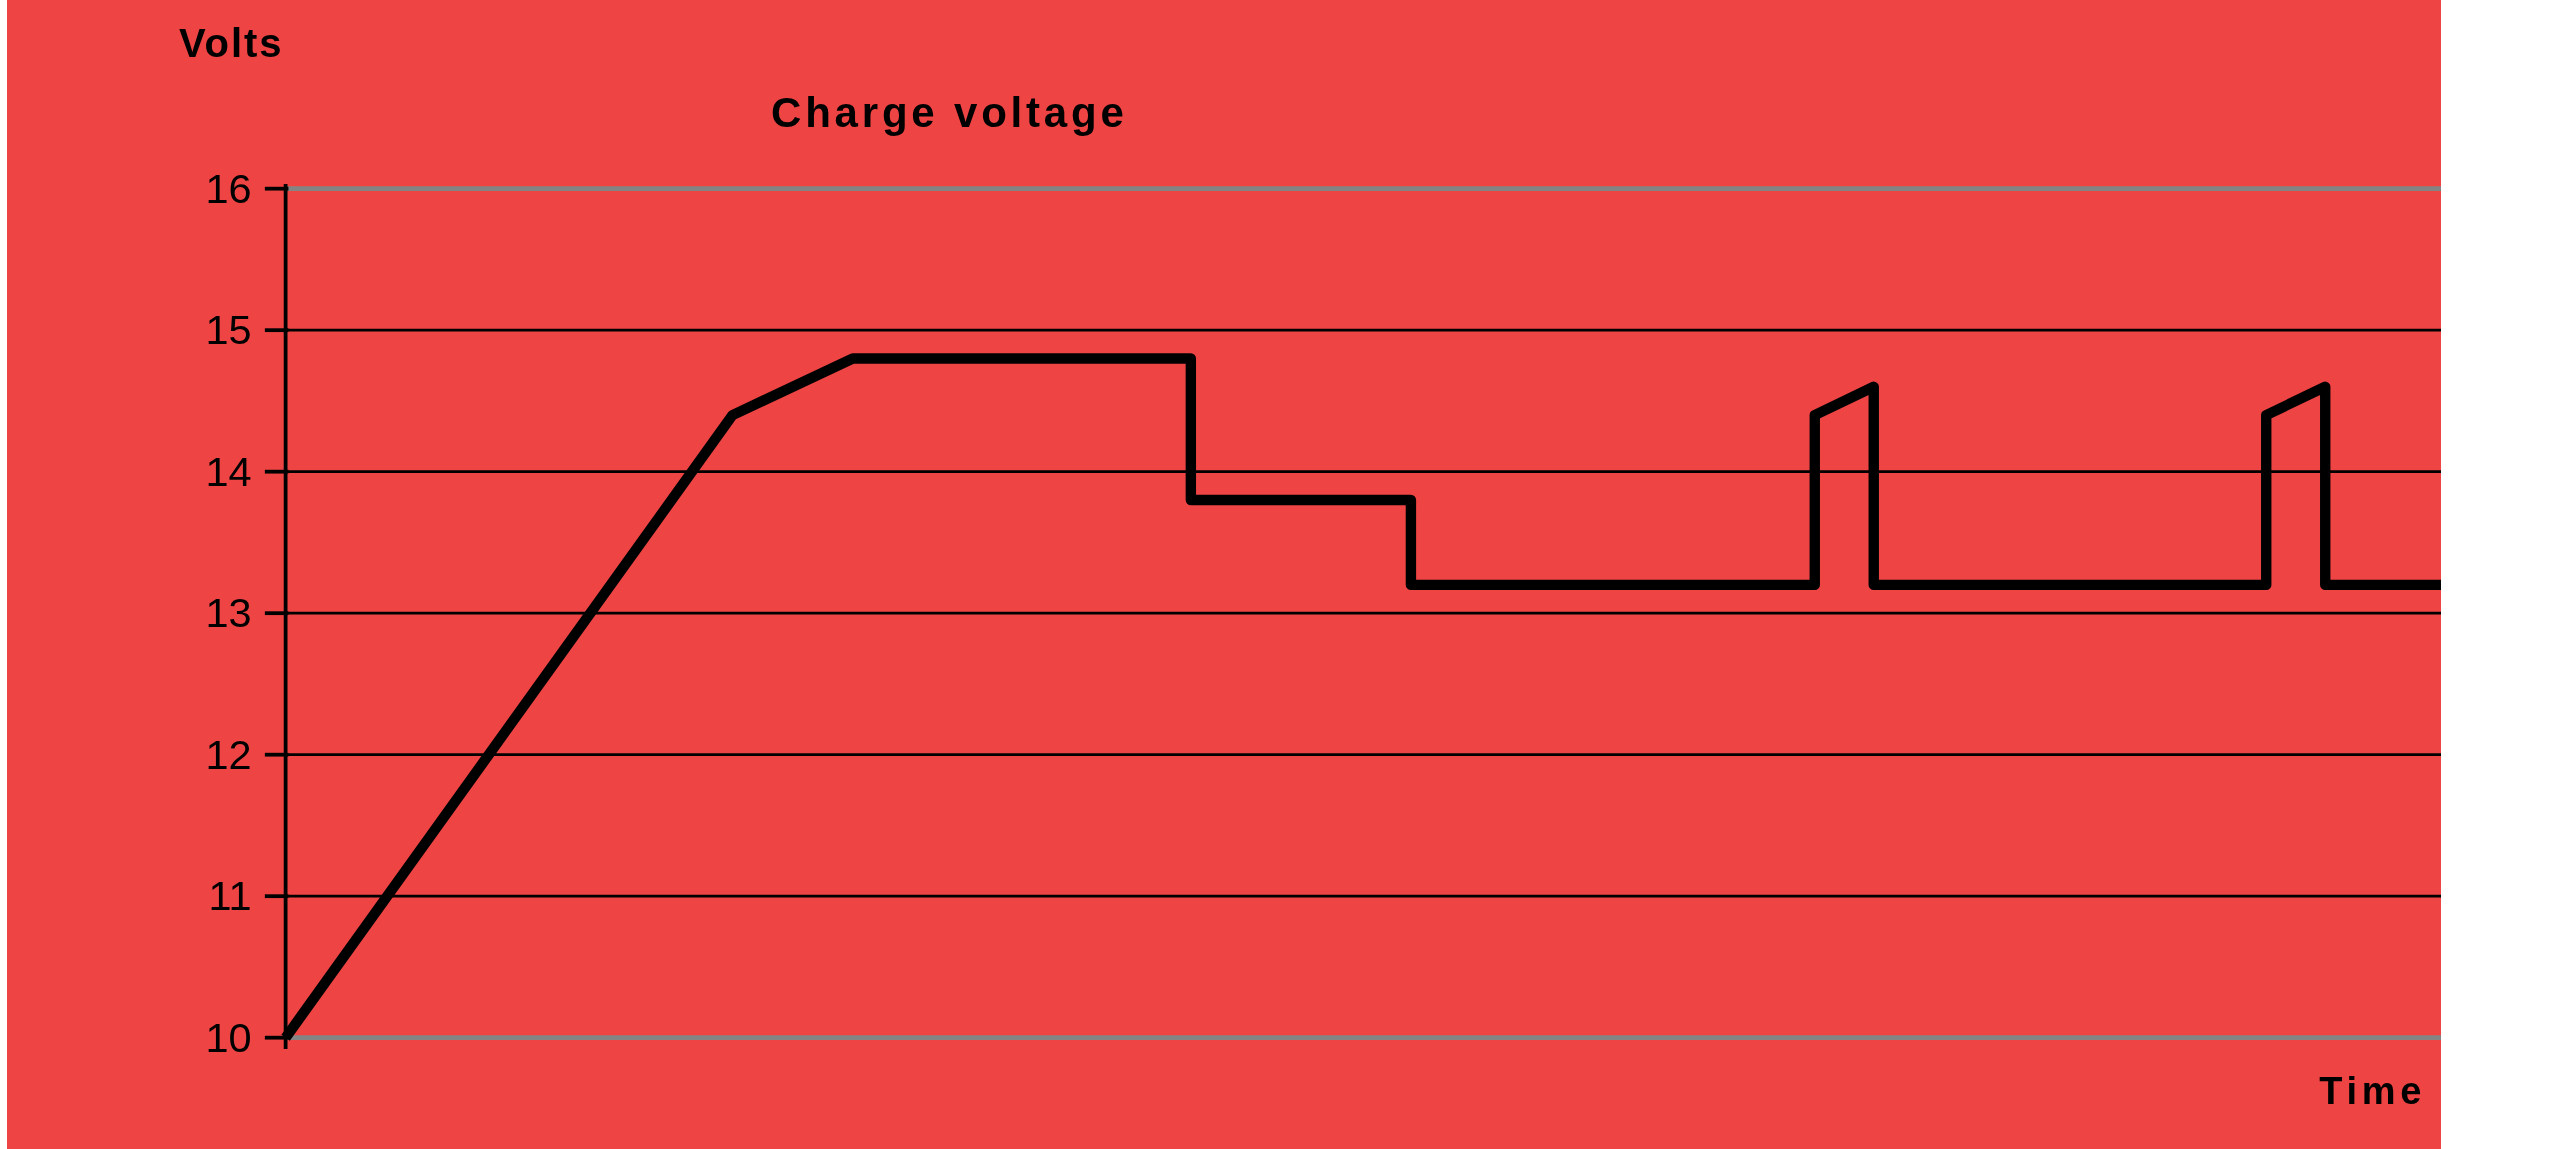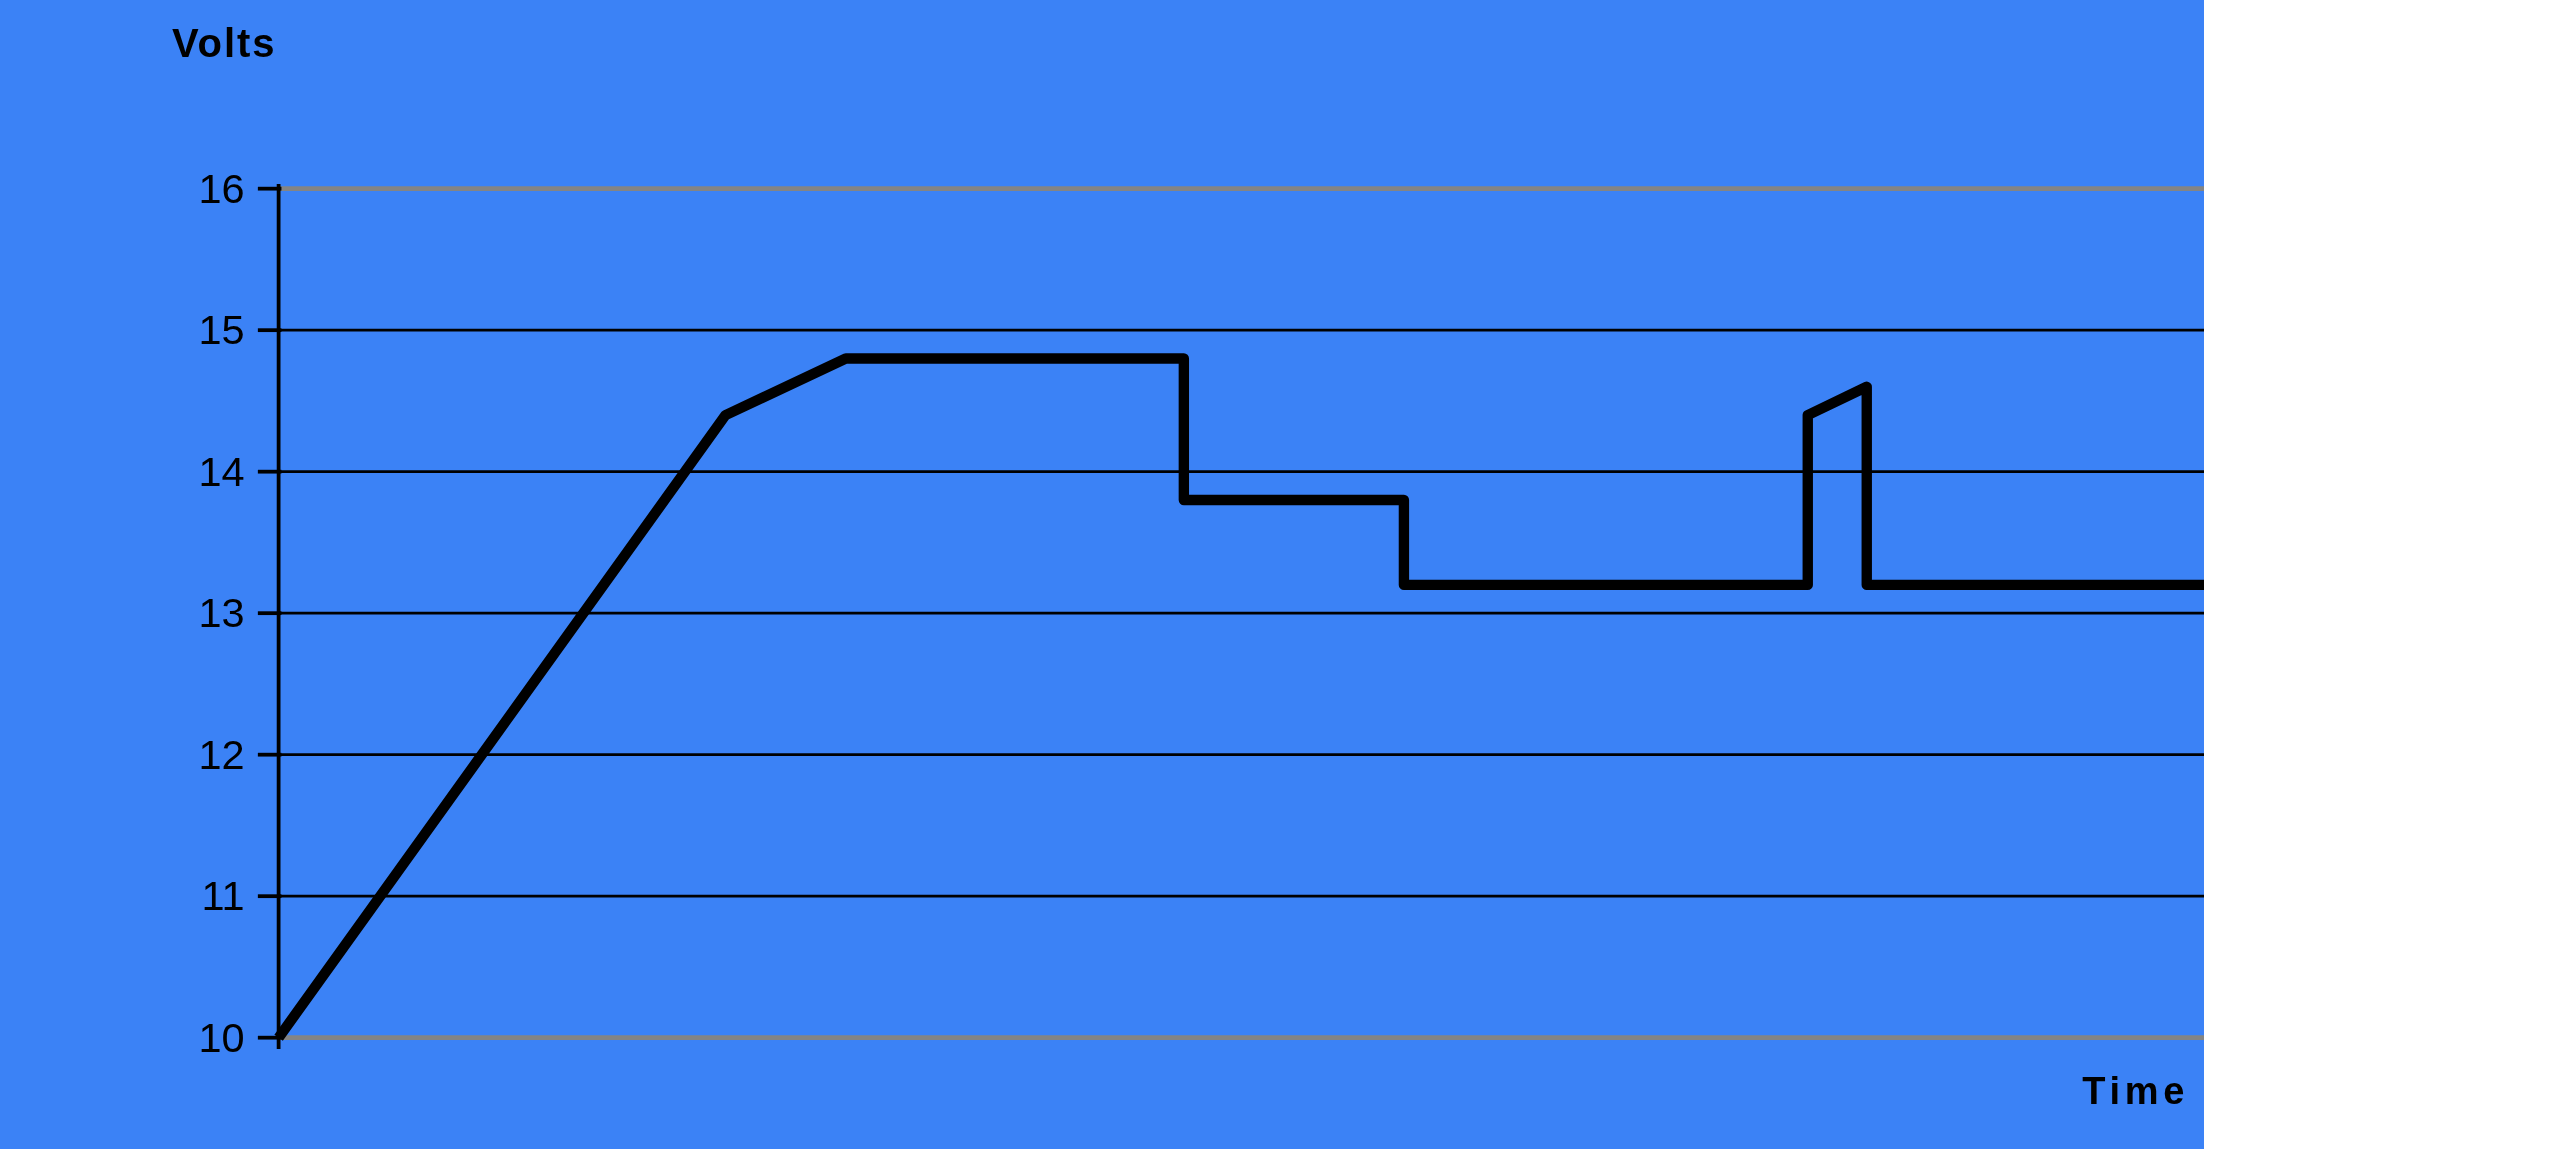--- a/index.html
+++ b/index.html
@@ -2,25 +2,26 @@
 <html style="font-size:15px"><head>
 <meta charset="utf-8">
 <style>
   html, body {
     margin: 0;
     padding: 0;
     background: #ffffff;
   }
   .page {
     position: relative;
-    width: 2204px;
+    width: 2434px;
     height: 1149px;
-    background: #3b82f6;
+    background: #ef4444;
     font-family: "Liberation Sans", sans-serif;
     overflow: hidden;
+    margin-left: 7px;
   }
   .chart-svg {
     position: absolute;
     left: 0;
     top: 0;
     width: 2576px;
     height: 1149px;
   }
   .lbl {
     position: absolute;
@@ -45,20 +46,21 @@
     top: 1070px;
     font-size: 38px;
     letter-spacing: 4.7px;
   }
 </style>
 </head>
 <body>
 
 <div class="page">
   <div class="lbl lbl-volts">Volts</div>
+  <div class="lbl lbl-title">Charge voltage</div>
   <div class="lbl lbl-time">Time</div>
   <svg class="chart-svg" viewBox="0 0 2730 1218" xmlns="http://www.w3.org/2000/svg">
       <line x1="295" y1="950" x2="2700" y2="950" stroke="#000000" stroke-width="3"></line>
       <line x1="295" y1="800" x2="2700" y2="800" stroke="#000000" stroke-width="3"></line>
       <line x1="295" y1="650" x2="2700" y2="650" stroke="#000000" stroke-width="3"></line>
       <line x1="295" y1="500" x2="2700" y2="500" stroke="#000000" stroke-width="3"></line>
       <line x1="295" y1="350" x2="2700" y2="350" stroke="#000000" stroke-width="3"></line>
       <line x1="295" y1="200" x2="2702" y2="200" stroke="#848484" stroke-width="5"></line>
       <line x1="2700" y1="198" x2="2700" y2="1103" stroke="#848484" stroke-width="5"></line>
       <line x1="295" y1="1100" x2="2702" y2="1100" stroke="#848484" stroke-width="5"></line>

